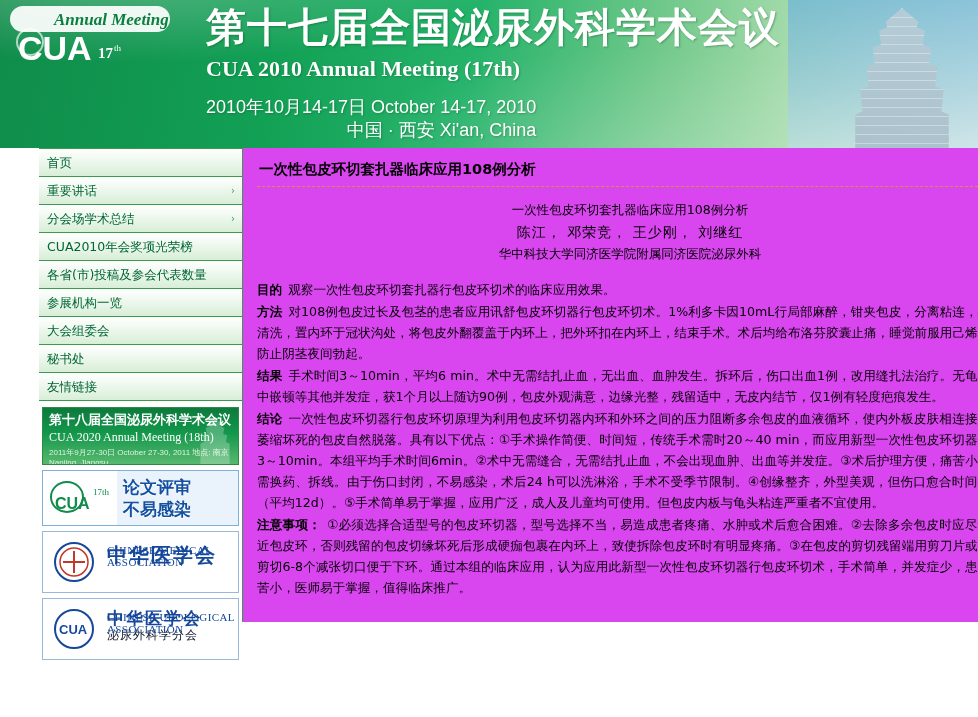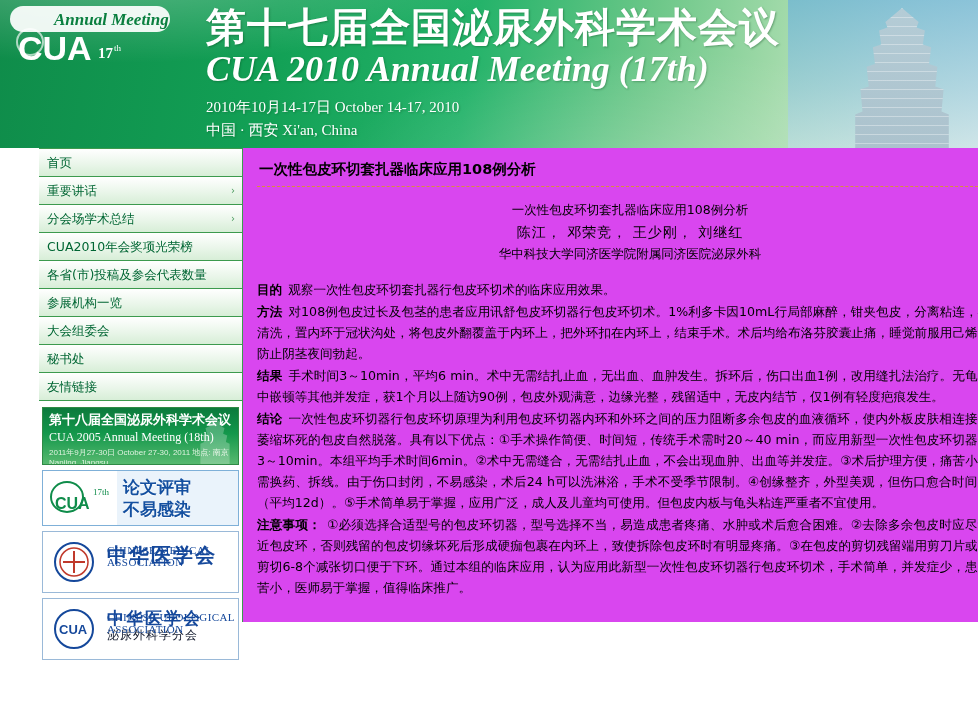--- a/index.html
+++ b/index.html
@@ -66,34 +66,34 @@
   .banner-title-cn {
     font-family: "DejaVu Sans", sans-serif;
     font-size: 40px;
     font-weight: bold;
     letter-spacing: 1px;
     line-height: 46px;
     text-shadow: 1px 1px 2px rgba(0,60,20,0.35);
   }
   .banner-title-en {
     font-family: "Liberation Serif", serif;
-    font-size: 36px;
+    font-size: 22px;
     font-weight: bold;
     line-height: 38px;
     text-shadow: 1px 1px 2px rgba(0,60,20,0.3);
-    font-style: italic;
   }
   .banner-sub {
     position: absolute;
     left: 206px; top: 96px;
     color: #ffffff;
-    font-family: Liberation Serif, serif;
-    font-size: 15px;
+    font-family: Liberation Sans, sans-serif;
+    font-size: 18px;
     line-height: 23px;
     text-shadow: 1px 1px 2px rgba(0,60,20,0.3);
+    text-align: right;
   }
 
   
   .page {
     display: flex;
     width: 978px;
     height: 474px;
     margin-left: 39px;
   }
 
@@ -365,21 +365,21 @@
         <span class="arrow"></span>
       </li>
       <li>
         <span>友情链接</span>
         <span class="arrow"></span>
       </li>
     </ul>
 
     <div class="promo">
       <div class="p-cn">第十八届全国泌尿外科学术会议</div>
-      <div class="p-en">CUA 2005 Annual Meeting (18th)</div>
+      <div class="p-en">CUA 2020 Annual Meeting (18th)</div>
       <div class="p-date">2011年9月27-30日  October 27-30, 2011   地点: 南京 Nanjing, Jiangsu</div>
       <div class="p-pagoda"></div>
     </div>
 
     <div class="banner-box review">
       <div class="bb-left-logo">
         <svg width="68" height="42" viewBox="0 0 68 42" xmlns="http://www.w3.org/2000/svg">
           <ellipse cx="20" cy="20" rx="16" ry="15" fill="none" stroke="#0f8c4a" stroke-width="2"></ellipse>
           <text x="8" y="32" font-family="Liberation Sans, sans-serif" font-size="16" font-weight="bold" fill="#0f8c4a">CUA</text>
           <text x="46" y="18" font-family="Liberation Serif, serif" font-size="9" fill="#0f8c4a">17th</text>

